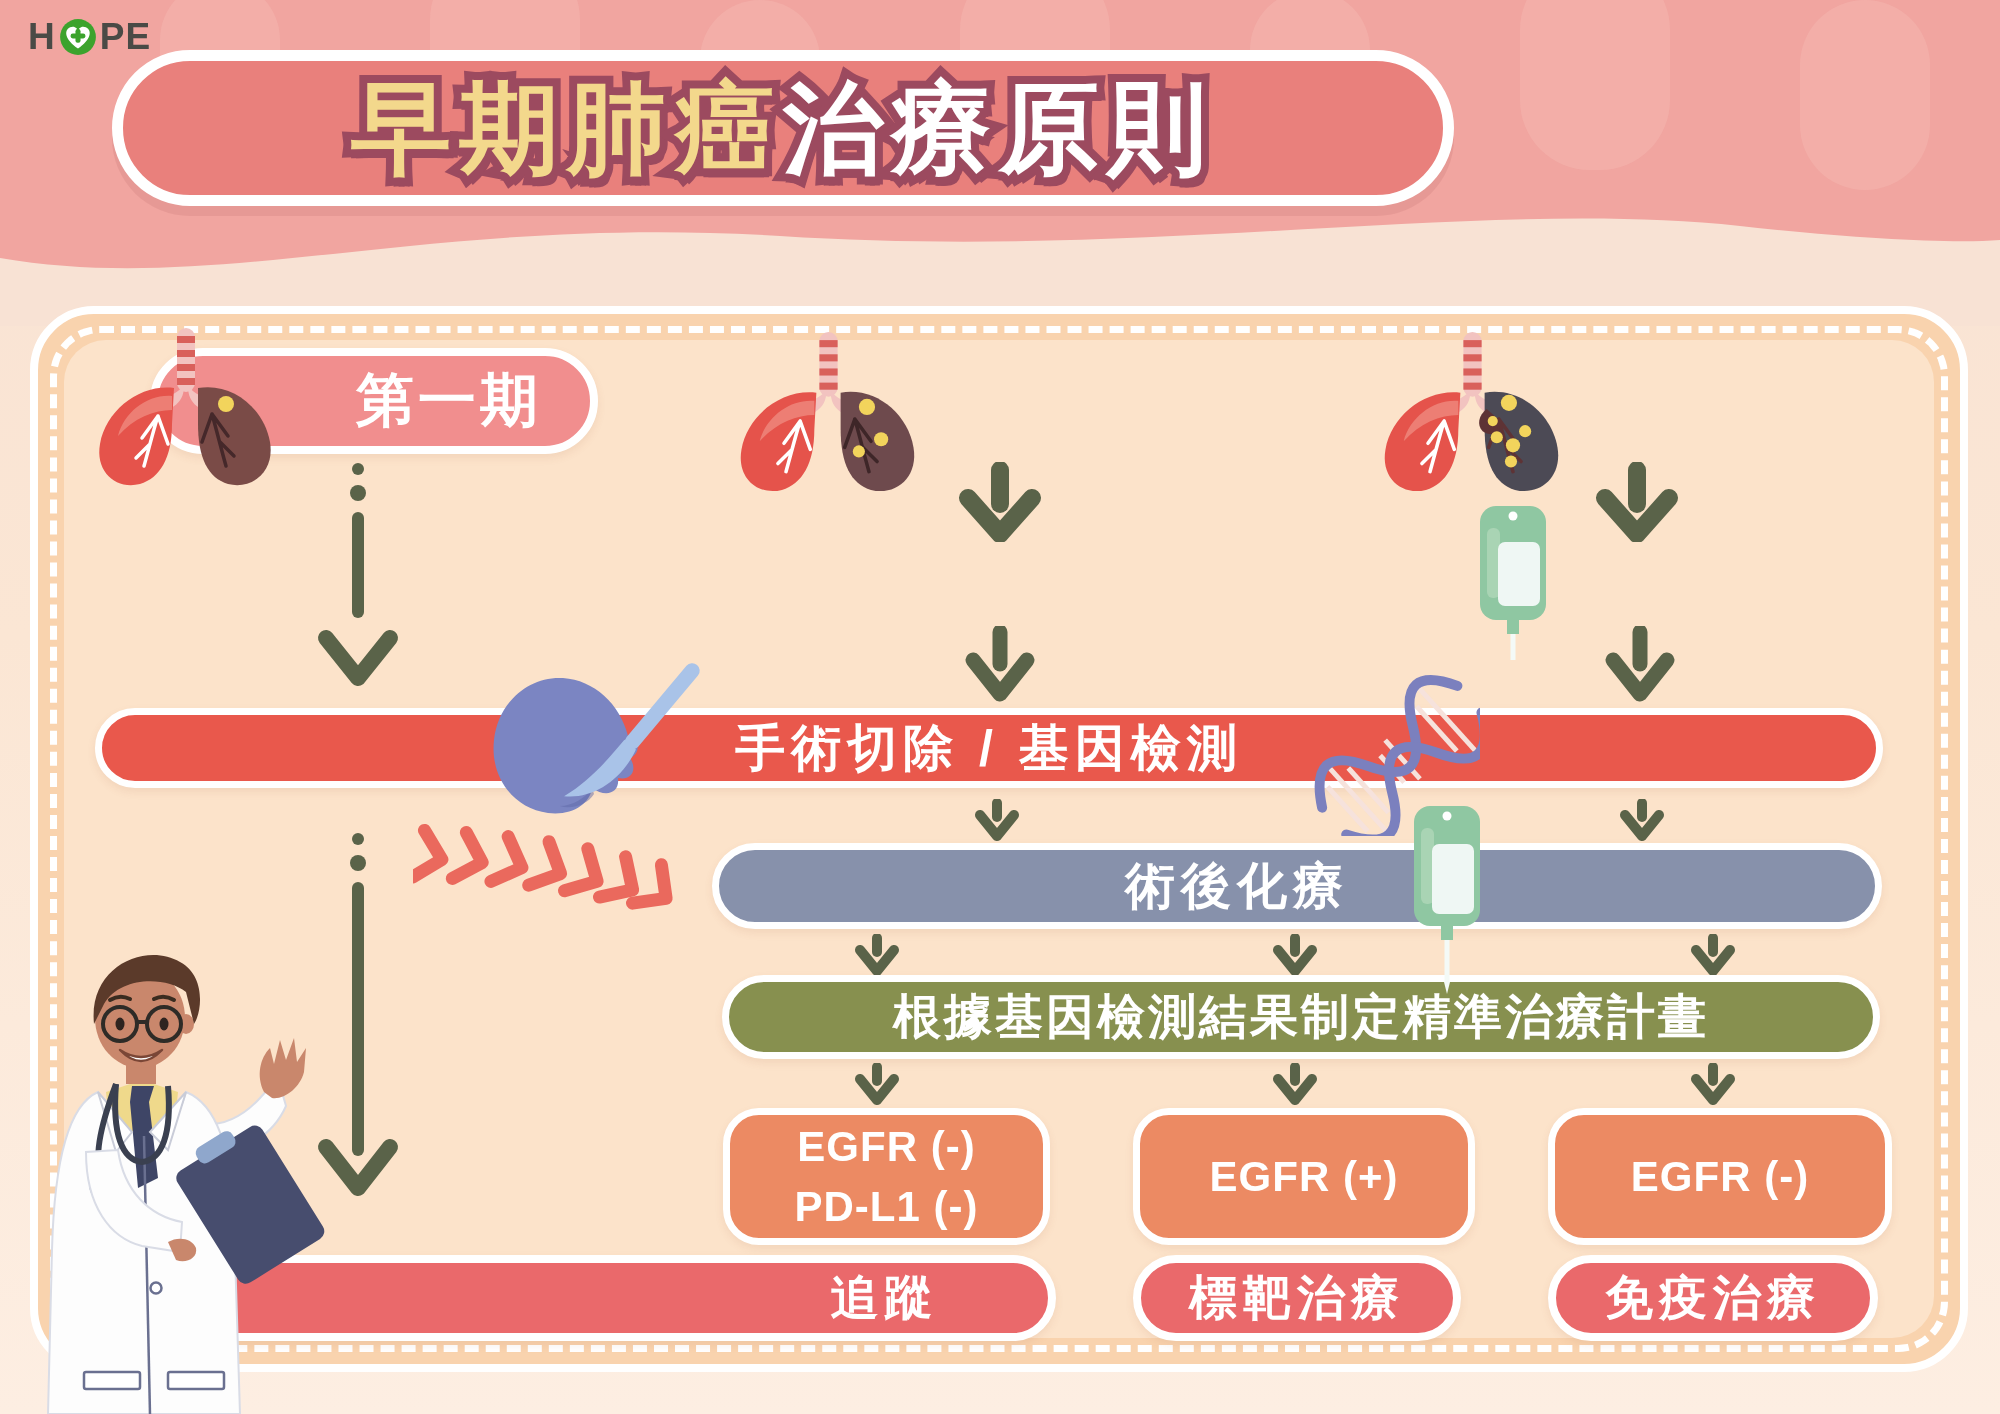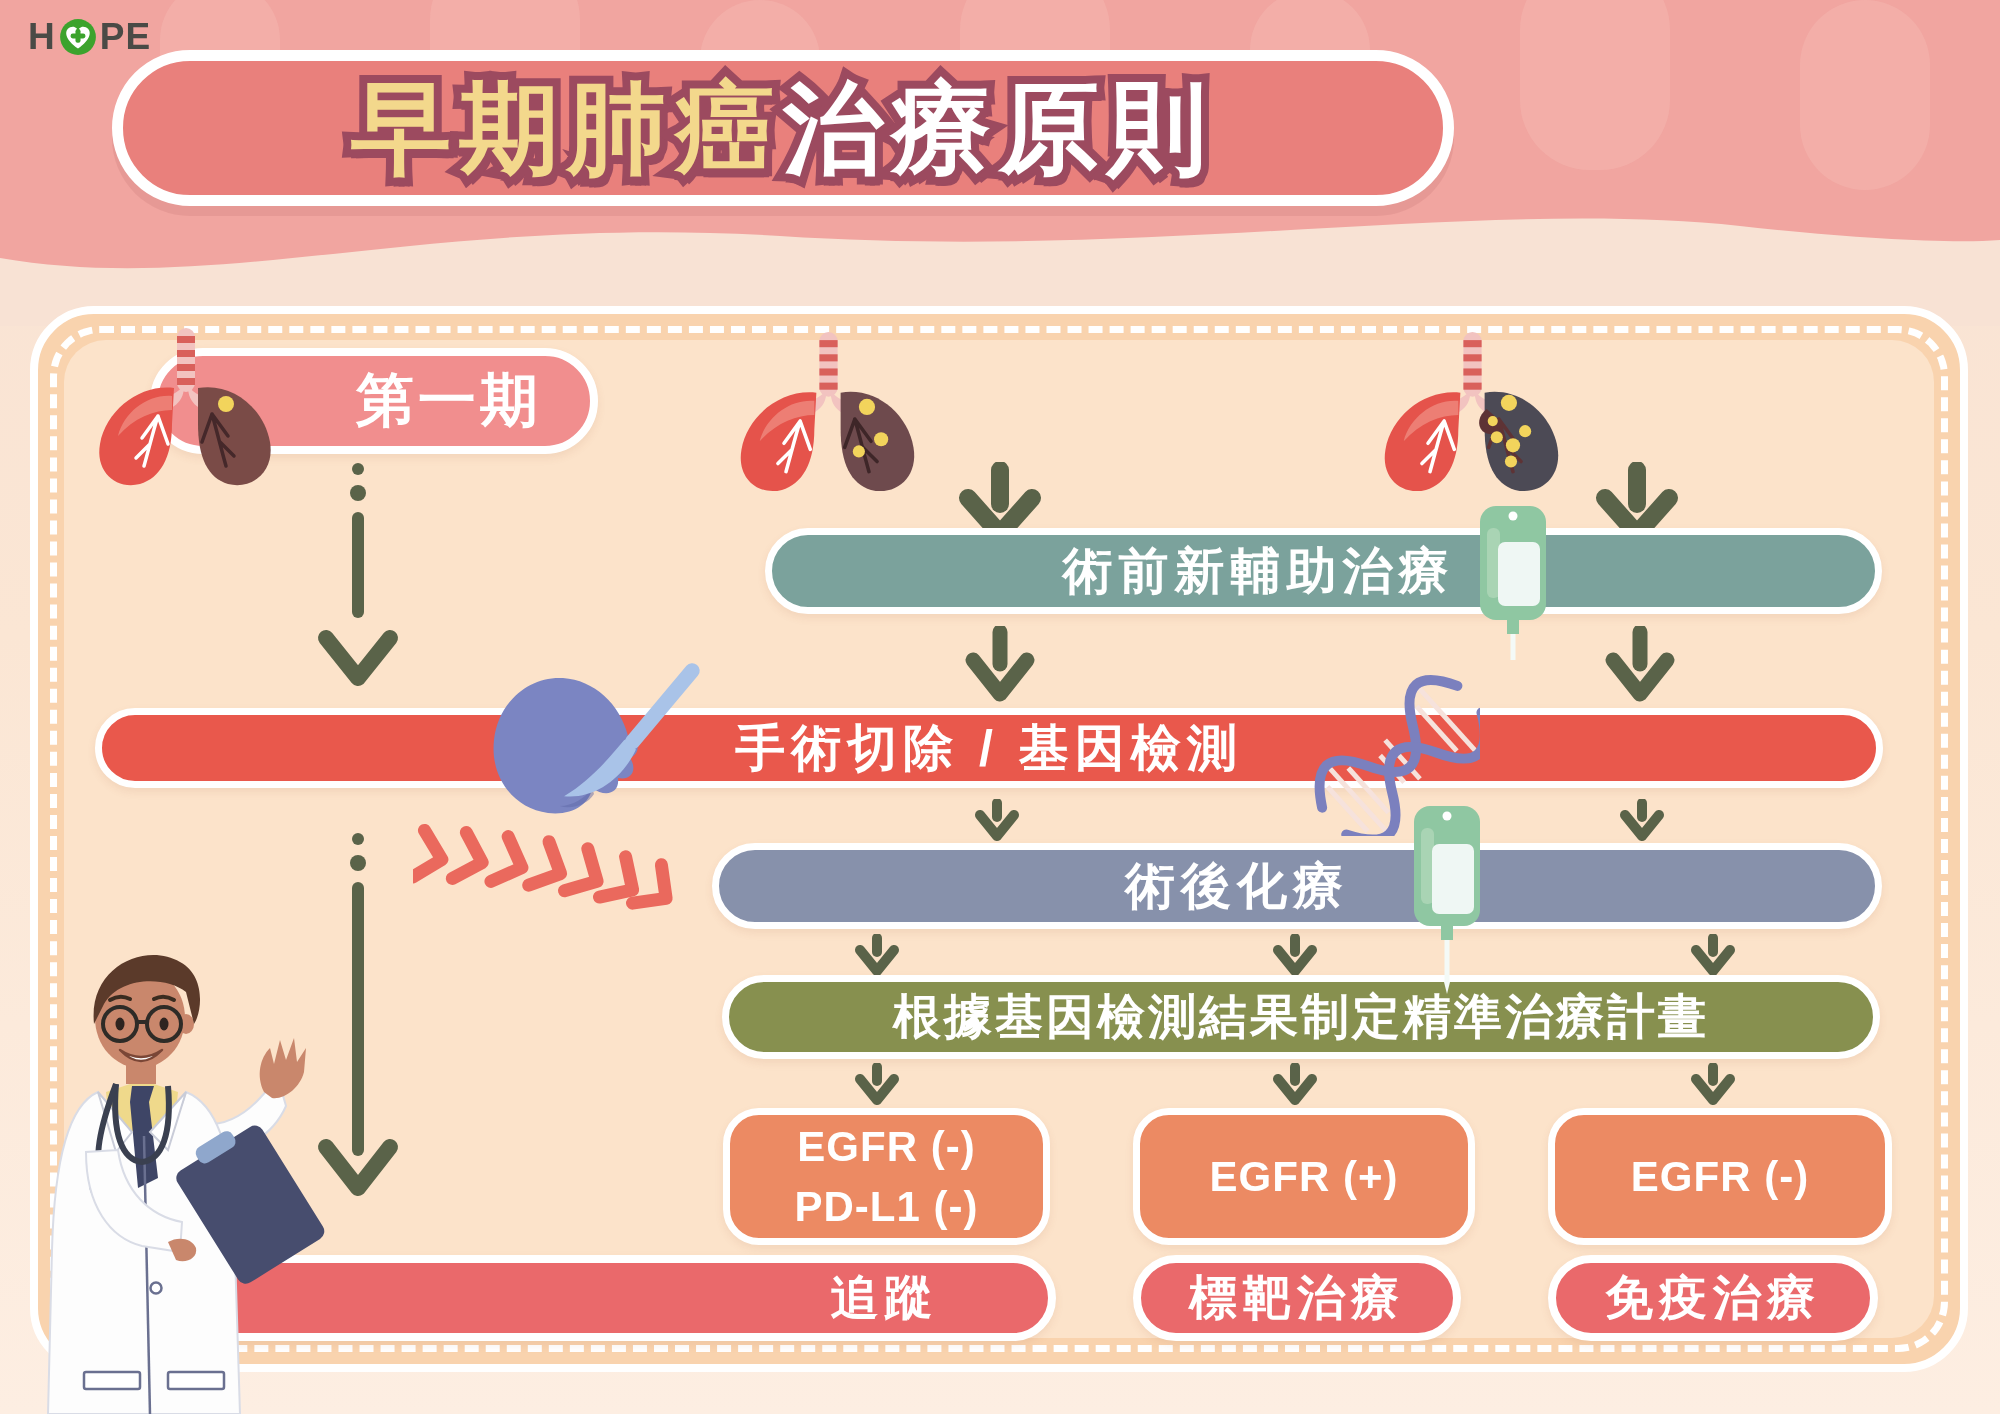--- a/index.html
+++ b/index.html
@@ -160,23 +160,20 @@
 
   <svg class="abs z2" style="left:958px;top:462px" width="84" height="80" viewBox="0 0 84 80">
     <line x1="42" y1="8" x2="42" y2="42" stroke="#5A6349" stroke-width="18" stroke-linecap="round"></line>
     <polyline points="10,36 42,72 74,36" fill="none" stroke="#5A6349" stroke-width="18" stroke-linecap="round" stroke-linejoin="round"></polyline>
   </svg>
   <svg class="abs z2" style="left:1595px;top:462px" width="84" height="80" viewBox="0 0 84 80">
     <line x1="42" y1="8" x2="42" y2="42" stroke="#5A6349" stroke-width="18" stroke-linecap="round"></line>
     <polyline points="10,36 42,72 74,36" fill="none" stroke="#5A6349" stroke-width="18" stroke-linecap="round" stroke-linejoin="round"></polyline>
   </svg>
 
-  <div class="abs bar" style="left:765px;top:528px;width:1117px;height:86px;background:#7BA29C;padding-right:130px">
-    <span>術前新輔助治療</span>
-  </div>
 
   <svg class="abs z3" style="left:1468px;top:494px" width="90" height="170" viewBox="0 0 90 170">
     <rect x="12" y="12" width="66" height="114" rx="16" fill="#8FC7A2"></rect>
     <circle cx="45" cy="22" r="4.5" fill="#FFFFFF"></circle>
     <rect x="19" y="34" width="13" height="70" rx="6" fill="#A9D4B4"></rect>
     <rect x="30" y="48" width="42" height="64" rx="7" fill="#EFF7F4"></rect>
     <rect x="39" y="126" width="12" height="14" fill="#8FC7A2"></rect>
     <line x1="45" y1="140" x2="45" y2="166" stroke="#F4FAF7" stroke-width="5"></line>
   </svg>
 

